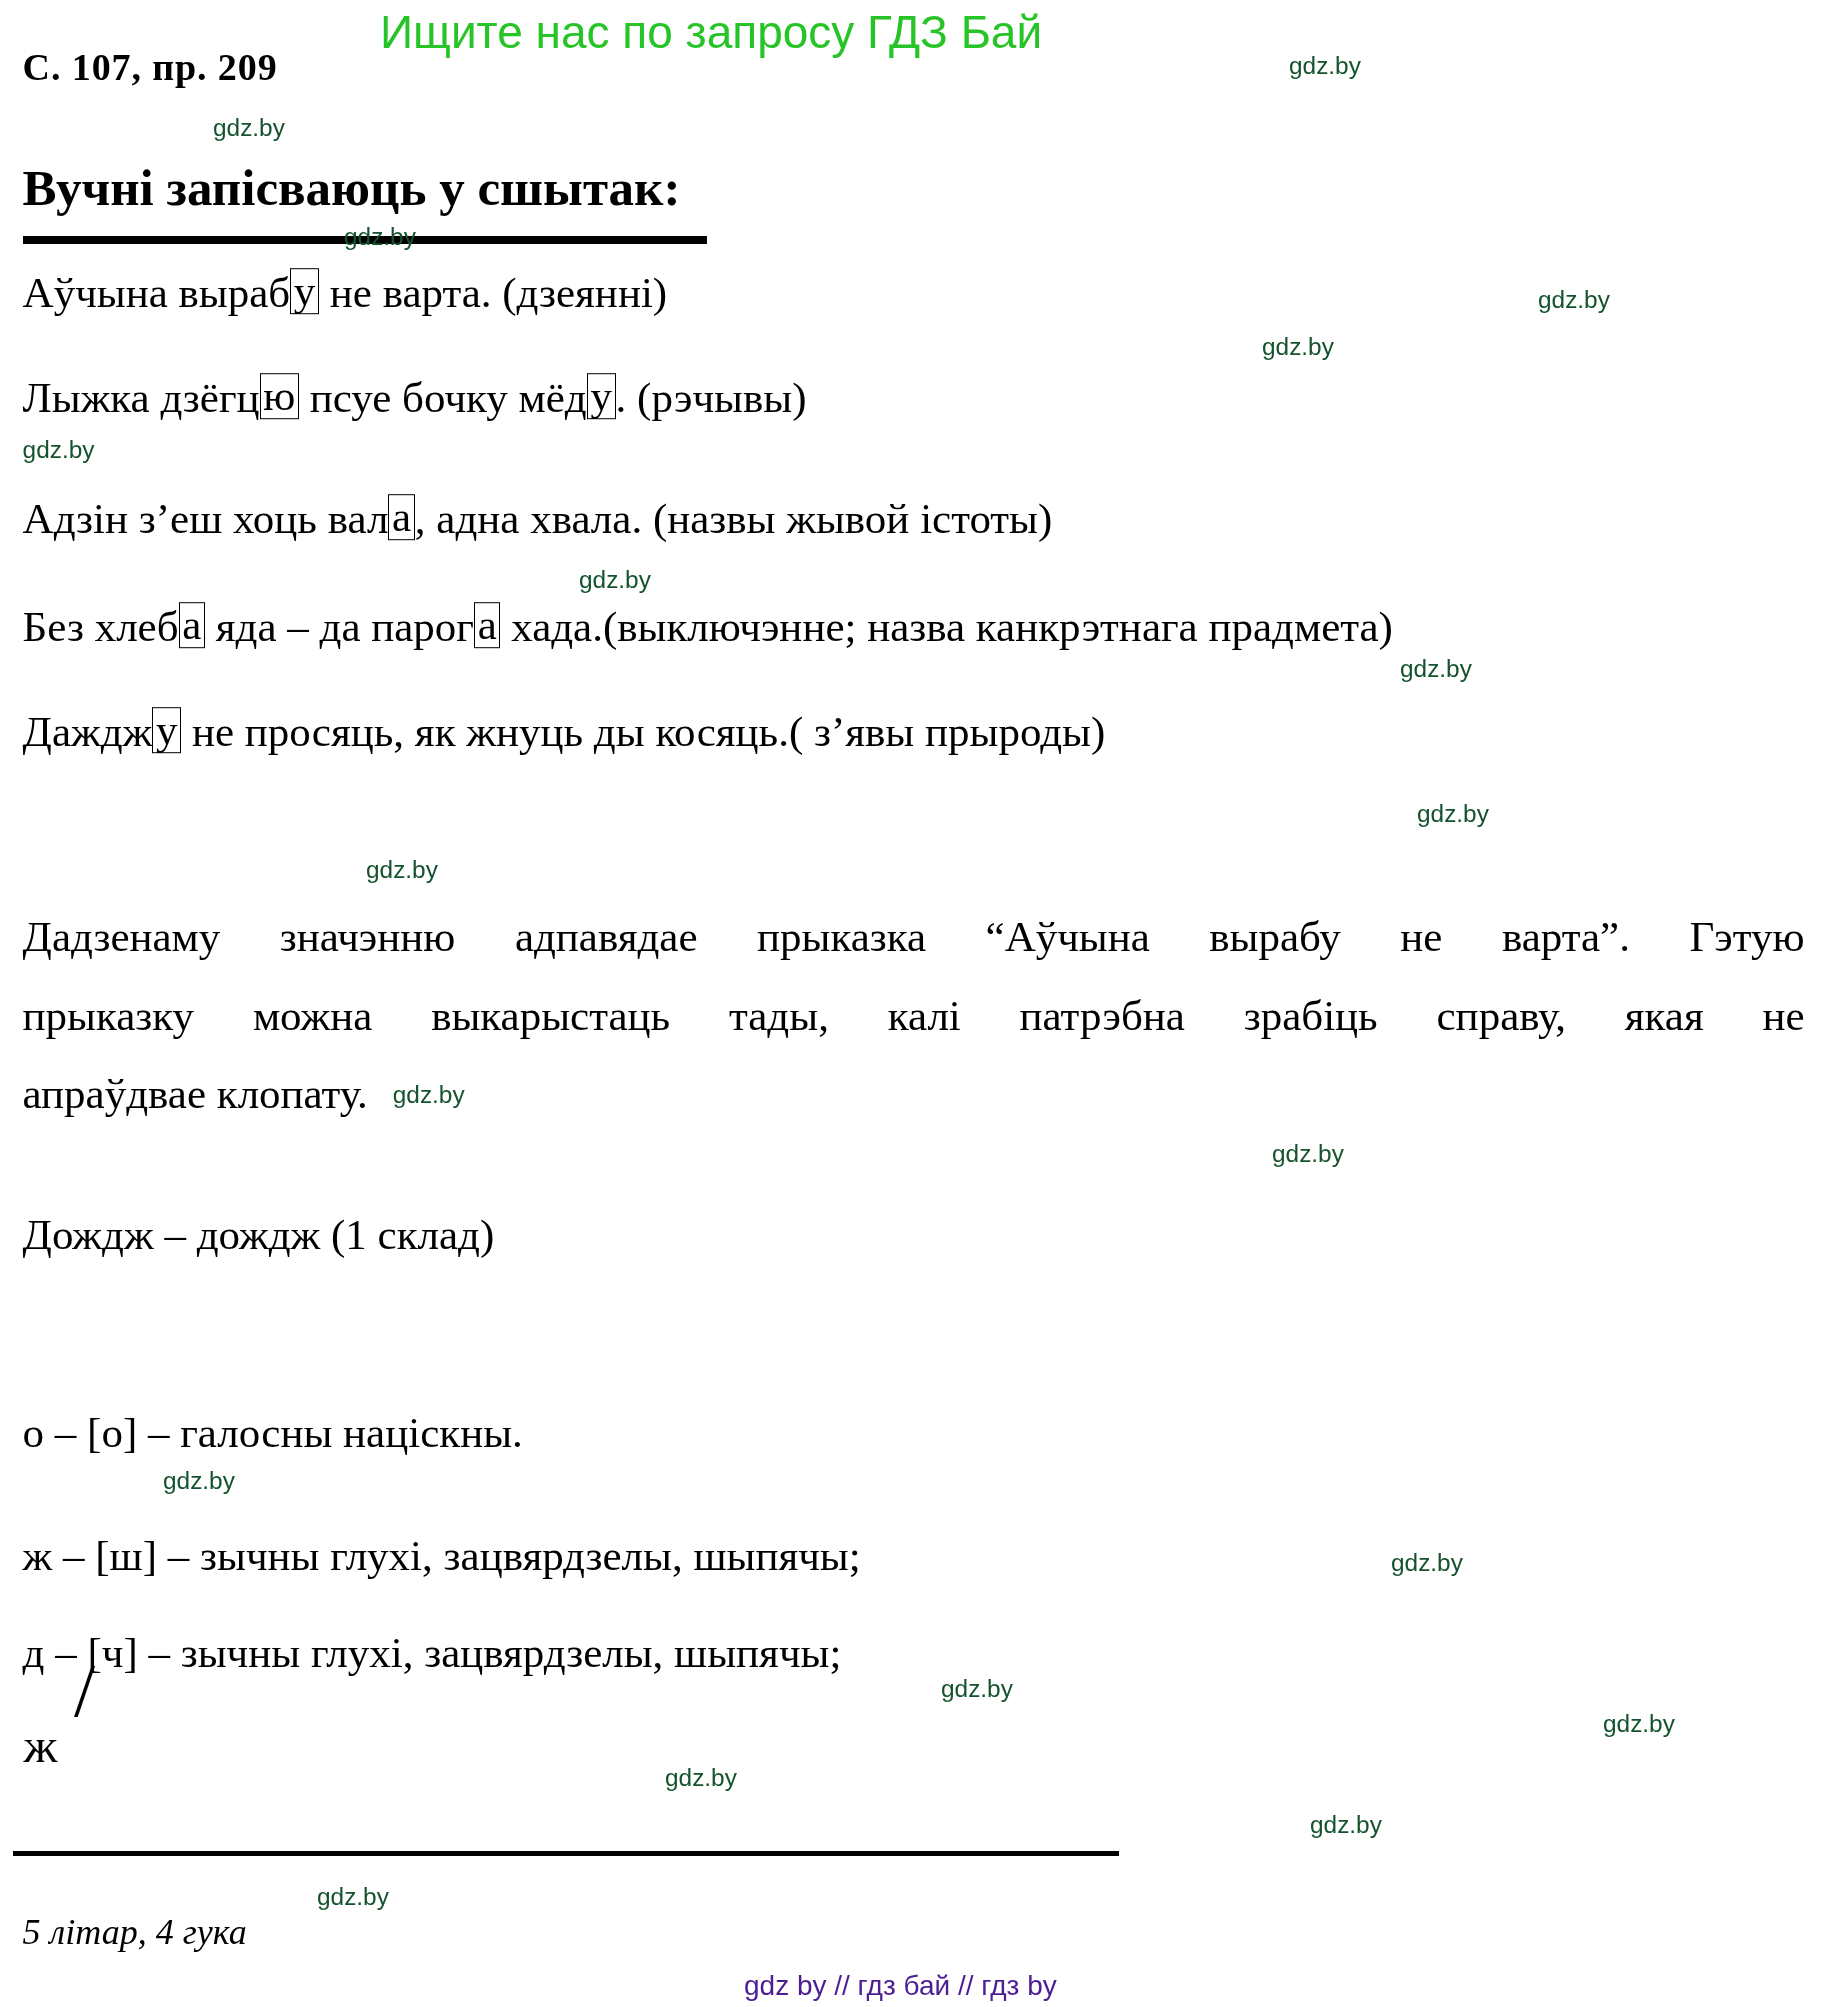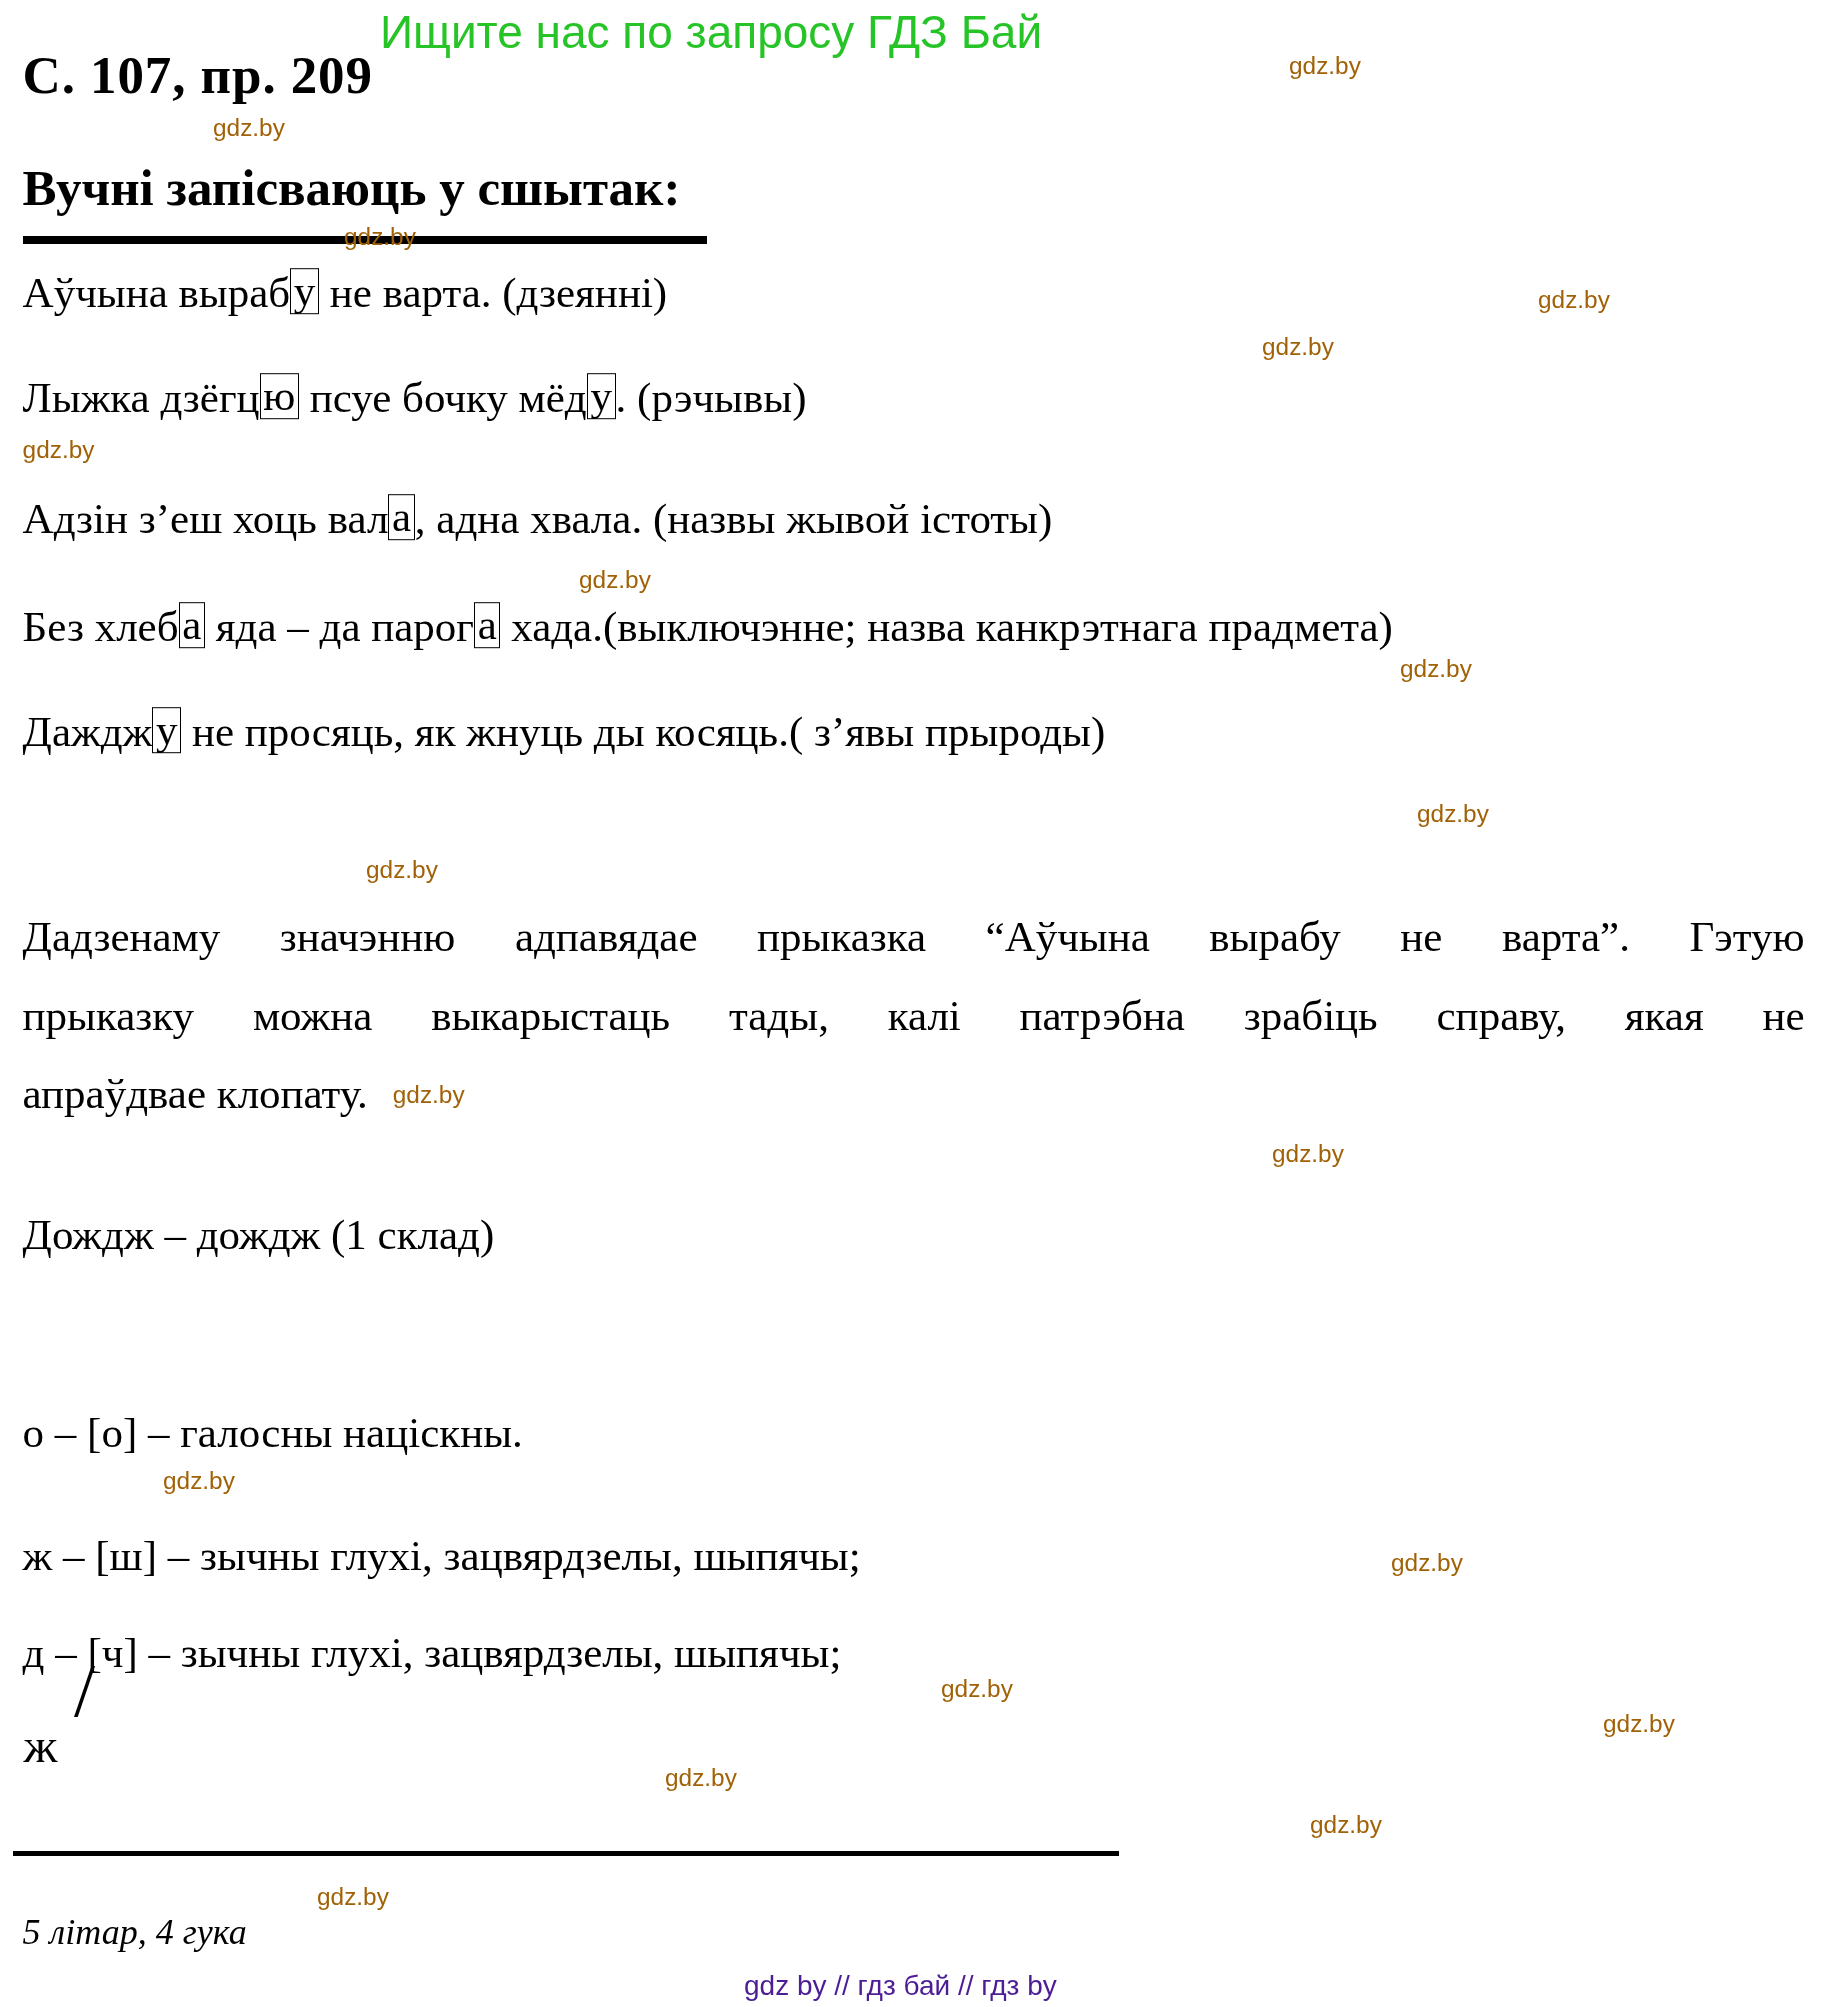--- a/index.html
+++ b/index.html
@@ -1,24 +1,24 @@
 <!DOCTYPE html>
 <html style="font-size:14.5px"><head>
 <meta charset="utf-8">
 <style>
   html,body{margin:0;padding:0;background:#ffffff;}
   .page{position:relative;width:1827px;height:2007px;background:#ffffff;overflow:hidden;
         font-family:"Liberation Serif","DejaVu Serif",serif;color:#000;}
   .abs{position:absolute;}
   .promo{font-family:"Liberation Sans","DejaVu Sans",sans-serif;font-size:46px;font-weight:400;white-space:nowrap;}
-  .title{font-size:53px;font-weight:bold;white-space:nowrap;letter-spacing:0.9px;}
+  .title{font-size:38px;font-weight:bold;white-space:nowrap;letter-spacing:0.9px;}
   .heading{font-size:51px;font-weight:bold;white-space:nowrap;border-bottom:8.1px solid #000;padding-bottom:19px;padding-right:27px;}
   .line{font-size:43px;white-space:nowrap;}
   .boxed{border:1.8px solid #000;padding:0 2.7px 0.9px 2.7px;display:inline-block;line-height:1;transform:translateY(-1.8px);}
-  .wm{position:absolute;font-family:"Liberation Sans","DejaVu Sans",sans-serif;font-size:24.4px;color:#a16207;white-space:nowrap;}
+  .wm{position:absolute;font-family:"Liberation Sans","DejaVu Sans",sans-serif;font-size:24.4px;color:#14532d;white-space:nowrap;}
   .wm-inline{position:static;display:inline-block;margin-left:25px;transform:translateY(-5.4px);}
   .para-line{position:absolute;left:22.6px;width:1782px;font-size:43px;text-align:justify;text-align-last:justify;white-space:normal;}
   .para-last{text-align:left;text-align-last:left;white-space:nowrap;}
   .slash{font-size:76px;line-height:1;}
   .merged-letter{font-size:49px;line-height:1;}
   .divider{background:#000;width:1106px;height:4.5px;}
   .summary{font-size:36px;white-space:nowrap;font-style:italic;}
   .footer{font-family:"Liberation Sans","DejaVu Sans",sans-serif;font-size:28px;white-space:nowrap;}
 </style>
 </head>

